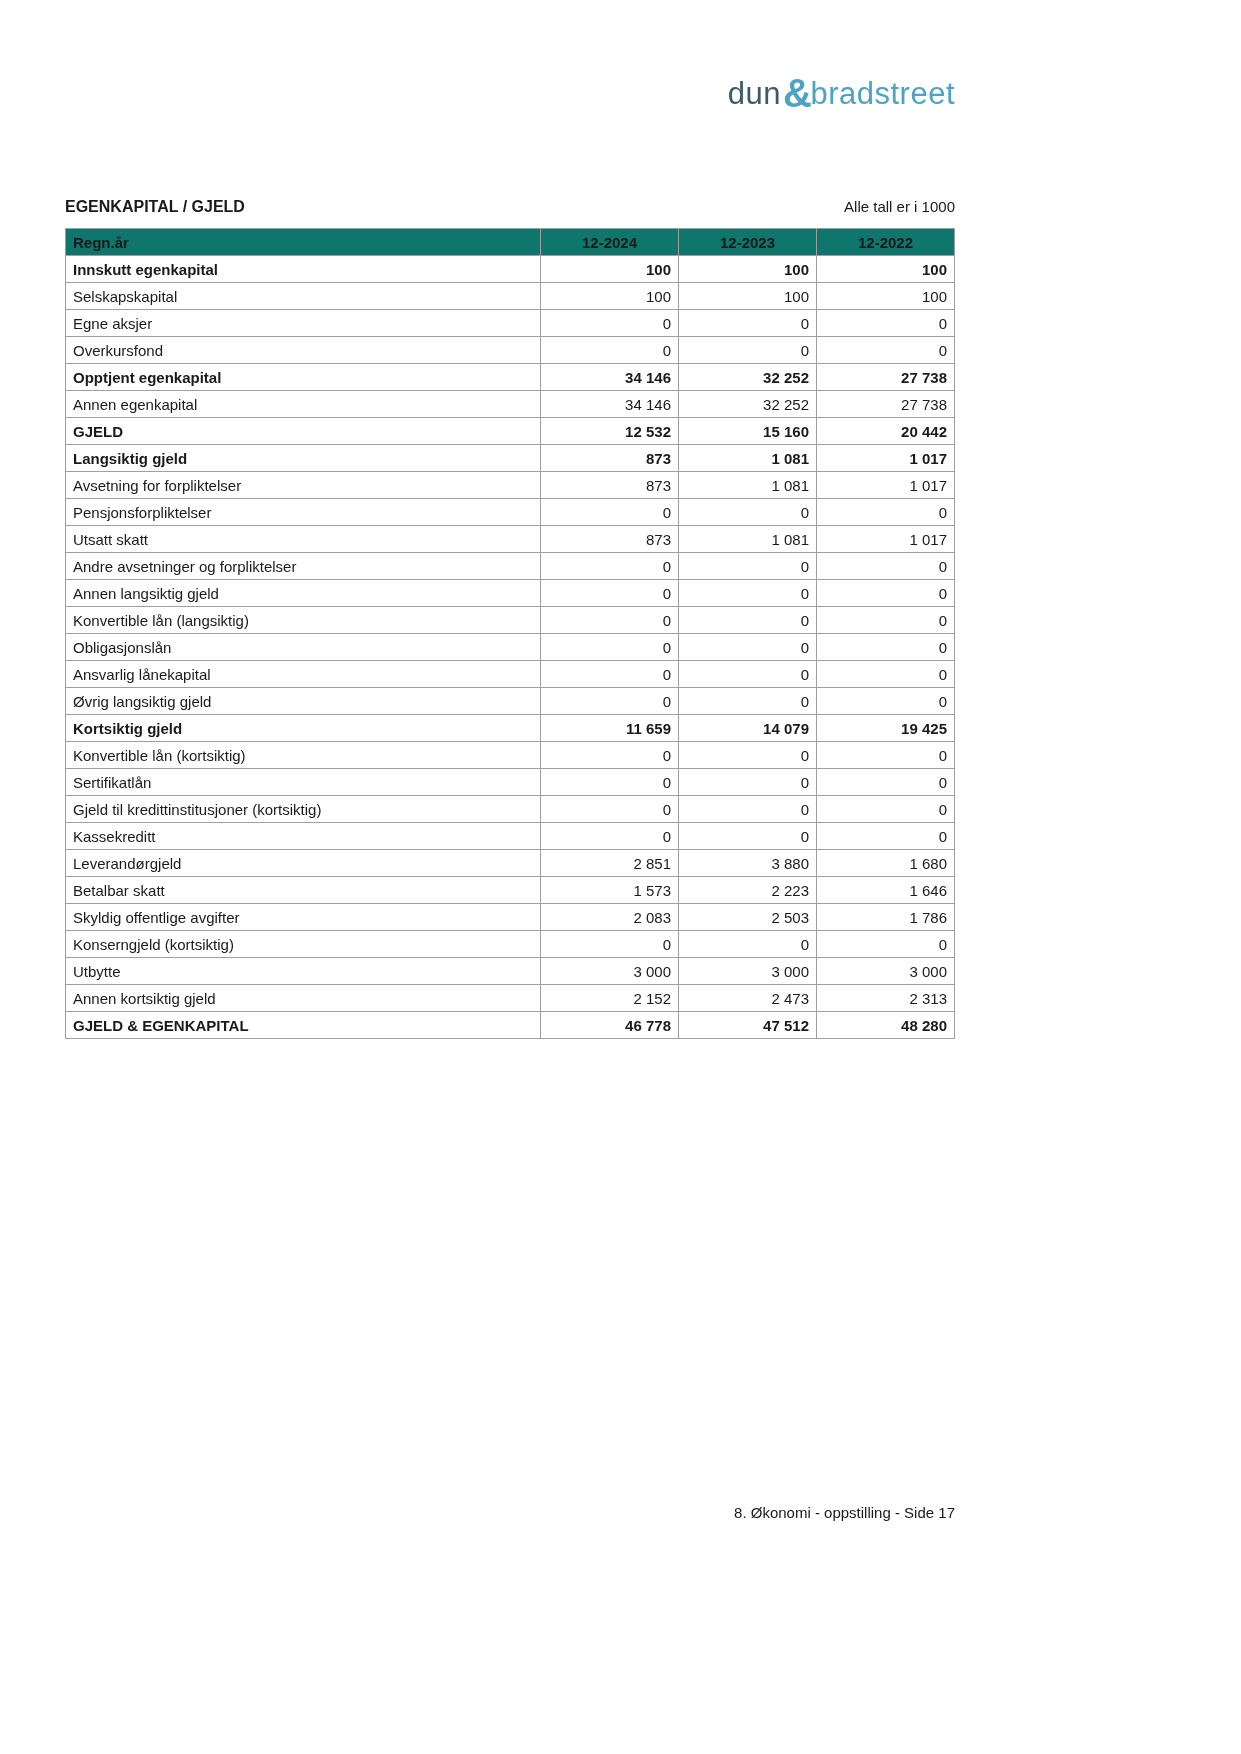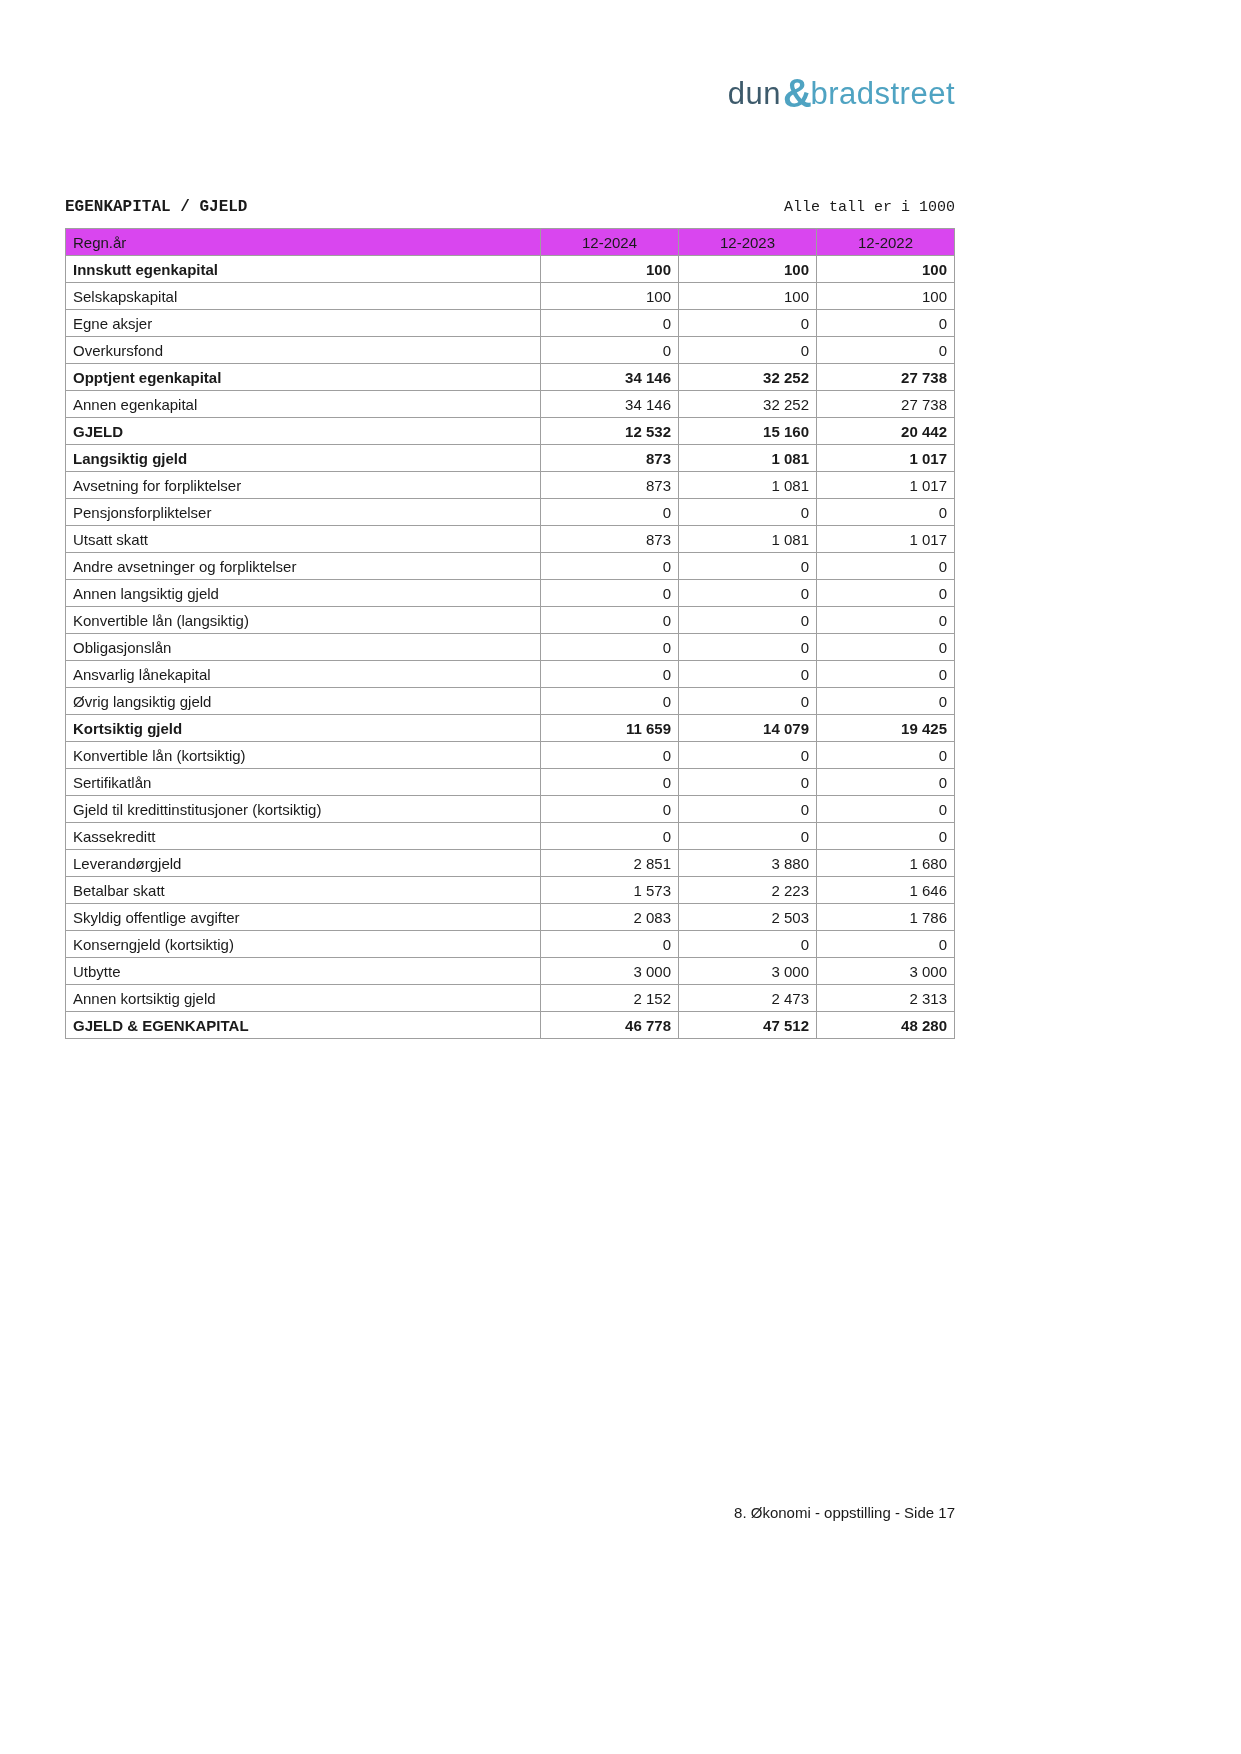--- a/index.html
+++ b/index.html
@@ -39,21 +39,20 @@
   .logo .bradstreet { color: #4fa3c2; }
   
   .title-row {
     position: absolute;
     top: 198px;
     left: 65px;
     width: 890px;
     display: flex;
     justify-content: space-between;
     align-items: baseline;
-    font-family: Liberation Mono, monospace;
   }
   .page-title {
     font-size: 16px;
     font-weight: bold;
   }
   .units-note {
     font-size: 15px;
   }
   
   table.balance {
@@ -71,22 +70,22 @@
   table.balance td {
     border: 1px solid #9f9f9f;
     height: 27px;
     box-sizing: border-box;
     padding: 0 7px;
     vertical-align: middle;
     white-space: nowrap;
     overflow: hidden;
   }
   table.balance thead th {
-    background: #d946ef;
-    font-weight: normal;
+    background: #0f766e;
+    font-weight: bold;
     text-align: left;
   }
   table.balance thead th.num { text-align: center; }
   table.balance td.num { text-align: right; }
   table.balance tr.bold td { font-weight: bold; }
   
   .footer {
     position: absolute;
     top: 1504px;
     right: 286px;

